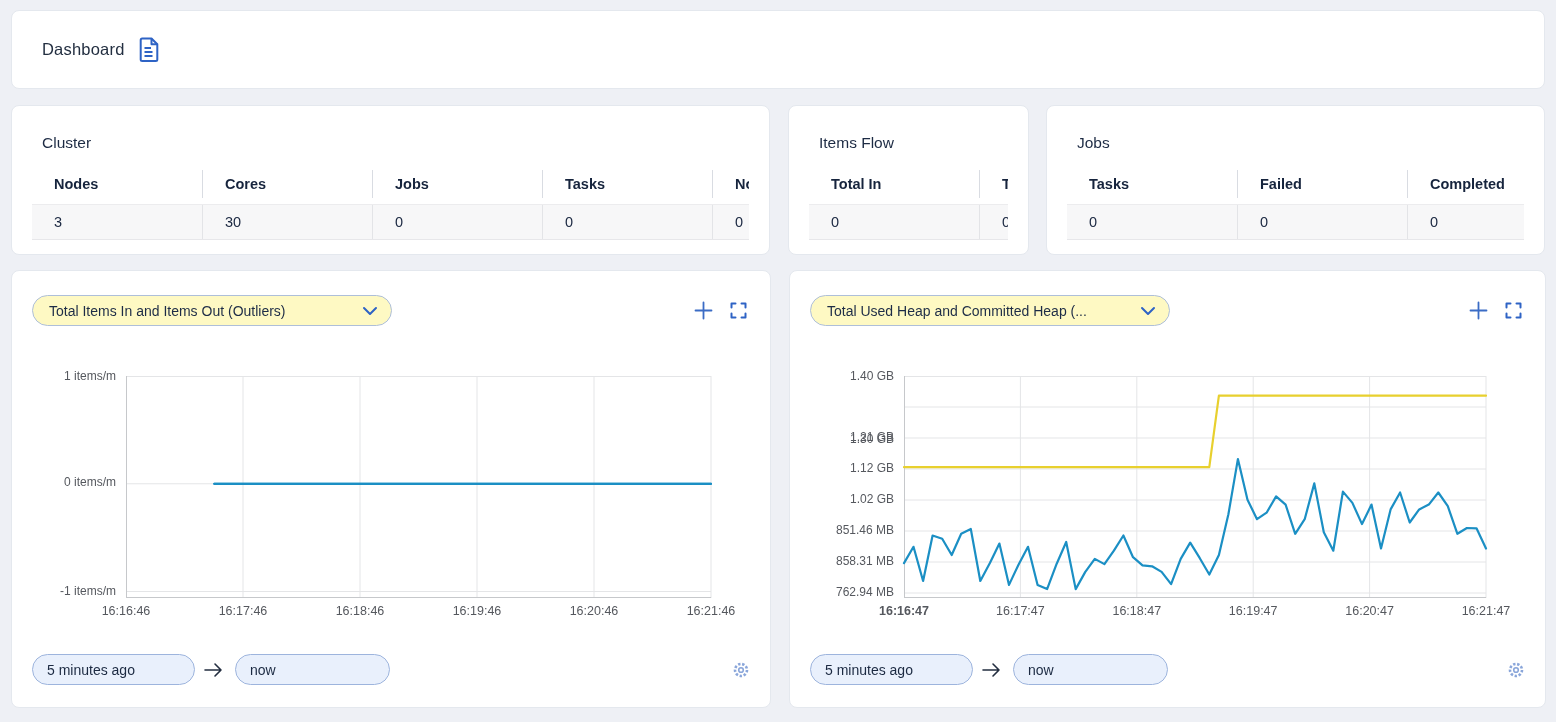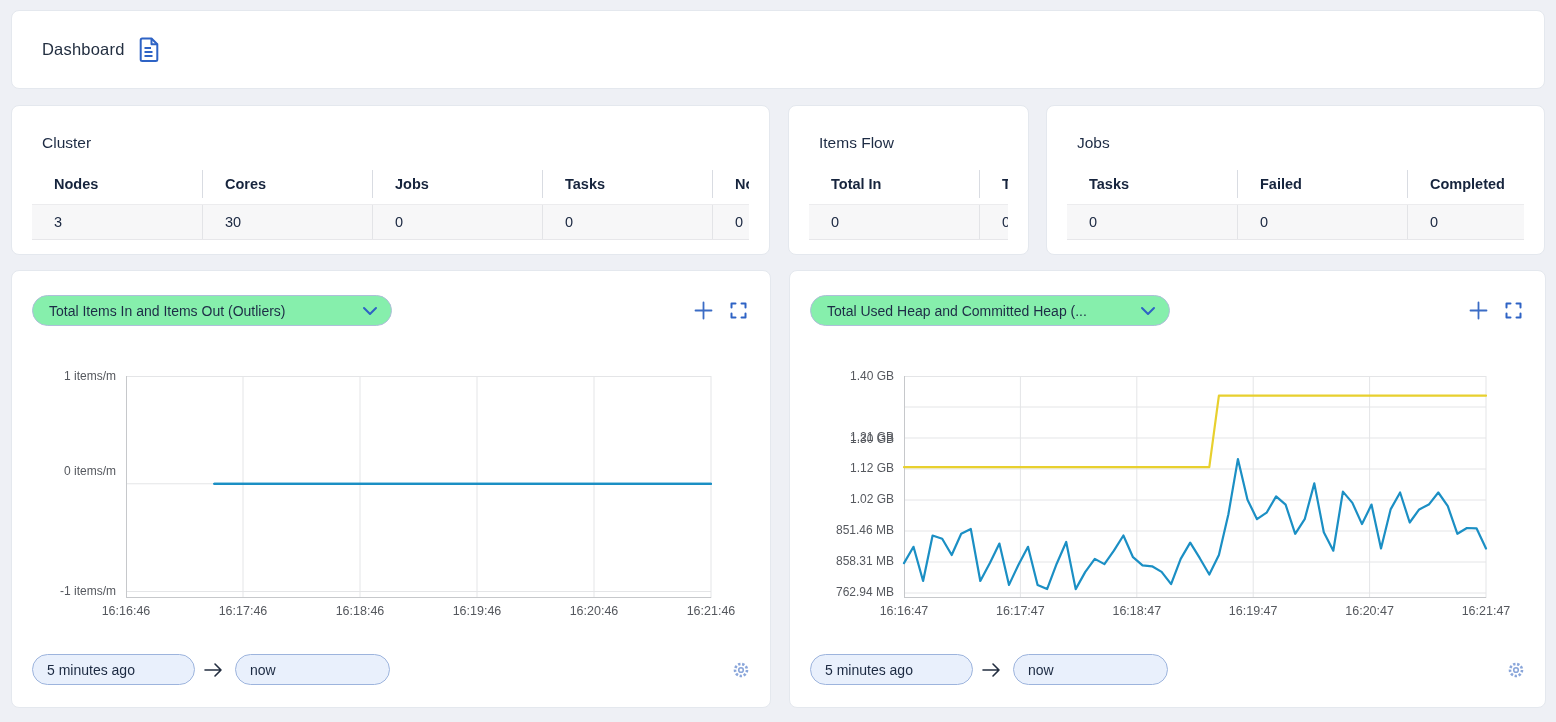--- a/index.html
+++ b/index.html
@@ -15,21 +15,21 @@
   .stat-head, .stat-row { display:flex; }
   .stat-cell { width:170px; flex:0 0 170px; padding:6px 0 6px 22px; font-size:14.5px; color:#16243d; }
   .stat-head .stat-cell { font-weight:bold; border-left:1px solid #d9dce2; }
   .stat-head .stat-cell:first-child { border-left:none; }
   .stat-row { background:#f7f7f8; border-top:1px solid #ececee; border-bottom:1px solid #e7e7ea; margin-top:6px; }
   .stat-row .stat-cell { padding-top:9px; padding-bottom:9px; color:#1a2740; border-left:1px solid #e3e4e7; }
   .stat-row .stat-cell:first-child { border-left:none; }
   
   .panel { top:270px; height:438px; padding:24px 20px 0 20px; }
   .panel-head { display:flex; align-items:center; }
-  .selector { width:360px; height:31px; background:#86efac; border:1px solid #aebfd9; border-radius:16px;
+  .selector { width:360px; height:31px; background:#fef9c3; border:1px solid #aebfd9; border-radius:16px;
               display:flex; align-items:center; justify-content:space-between; padding:0 13px 0 16px;
               font-family:inherit; font-size:14px; color:#1d2c46; cursor:pointer; overflow:hidden; white-space:nowrap; }
   .selector span { overflow:hidden; text-overflow:clip; }
   .head-icons { margin-left:auto; display:flex; align-items:center; gap:17px; padding-right:3px; }
   .icon-btn { background:none; border:none; cursor:pointer; display:flex; align-items:center; padding:0; }
   
   .chart { display:flex; margin:50px 39px 0 0; }
   .ylab { width:94px; flex:0 0 94px; position:relative; height:222px; }
   .ytick { position:absolute; right:10px; font-size:12px; color:#55585e; white-space:nowrap; }
   .plotwrap { flex:1; }
@@ -128,21 +128,21 @@
       <button class="icon-btn">
         <svg width="17" height="17" viewBox="0 0 17 17" fill="none">
           <path d="M1.5 5.5 V1.5 H5.5 M11.5 1.5 H15.5 V5.5 M15.5 11.5 V15.5 H11.5 M5.5 15.5 H1.5 V11.5" stroke="#2e63c5" stroke-width="2" stroke-linecap="round" stroke-linejoin="round"></path>
         </svg>
       </button>
     </div>
   </div>
   <div class="chart">
     <div class="ylab">
         <div class="ytick" style="top: -7.5px;">1 items/m</div>
-        <div class="ytick" style="top: 88px; margin-left: 41px;">0 items/m</div>
+        <div class="ytick" style="top: 99px; margin-left: 41px;">0 items/m</div>
         <div class="ytick" style="top: 207.534px;">-1 items/m</div>
       </div>
     <div class="plotwrap">
       <svg class="plot">
           <line x1="0" y1="0.5" x2="585" y2="0.5" stroke="#e4e5e7" stroke-width="1"></line>
           <line x1="0" y1="107.76699029126213" x2="585" y2="107.76699029126213" stroke="#e4e5e7" stroke-width="1"></line>
           <line x1="0" y1="215.53398058252426" x2="585" y2="215.53398058252426" stroke="#e4e5e7" stroke-width="1"></line>
           <line x1="117" y1="0" x2="117" y2="222" stroke="#e4e5e7" stroke-width="1"></line>
           <line x1="234" y1="0" x2="234" y2="222" stroke="#e4e5e7" stroke-width="1"></line>
           <line x1="351" y1="0" x2="351" y2="222" stroke="#e4e5e7" stroke-width="1"></line>
@@ -226,21 +226,21 @@
           <line x1="232.8" y1="0" x2="232.8" y2="222" stroke="#e4e5e7" stroke-width="1"></line>
           <line x1="349.2" y1="0" x2="349.2" y2="222" stroke="#e4e5e7" stroke-width="1"></line>
           <line x1="465.6" y1="0" x2="465.6" y2="222" stroke="#e4e5e7" stroke-width="1"></line>
           <line x1="582" y1="0" x2="582" y2="222" stroke="#e4e5e7" stroke-width="1"></line>
           <line x1="0.5" y1="0" x2="0.5" y2="222" stroke="#c6c8cb" stroke-width="1"></line>
           <line x1="0" y1="221.5" x2="582" y2="221.5" stroke="#c6c8cb" stroke-width="1"></line>
           <polyline points="0.0,91.2 9.5,91.2 19.1,91.2 28.6,91.2 38.2,91.2 47.7,91.2 57.2,91.2 66.8,91.2 76.3,91.2 85.9,91.2 95.4,91.2 105.0,91.2 114.5,91.2 124.0,91.2 133.6,91.2 143.1,91.2 152.7,91.2 162.2,91.2 171.7,91.2 181.3,91.2 190.8,91.2 200.4,91.2 209.9,91.2 219.4,91.2 229.0,91.2 238.5,91.2 248.1,91.2 257.6,91.2 267.1,91.2 276.7,91.2 286.2,91.2 295.8,91.2 305.3,91.2 314.9,19.7 324.4,19.7 333.9,19.7 343.5,19.7 353.0,19.7 362.6,19.7 372.1,19.7 381.6,19.7 391.2,19.7 400.7,19.7 410.3,19.7 419.8,19.7 429.3,19.7 438.9,19.7 448.4,19.7 458.0,19.7 467.5,19.7 477.0,19.7 486.6,19.7 496.1,19.7 505.7,19.7 515.2,19.7 524.8,19.7 534.3,19.7 543.8,19.7 553.4,19.7 562.9,19.7 572.5,19.7 582.0,19.7" fill="none" stroke="#e8d02e" stroke-width="2.2" stroke-linejoin="round" stroke-linecap="round"></polyline>
           <polyline points="0.0,187.1 9.5,170.8 19.1,205.0 28.6,159.5 38.2,162.7 47.7,179.0 57.2,157.8 66.8,153.0 76.3,205.0 85.9,187.1 95.4,167.6 105.0,208.9 114.5,188.7 124.0,170.8 133.6,208.9 143.1,213.1 152.7,187.7 162.2,166.0 171.7,213.1 181.3,195.9 190.8,182.9 200.4,188.1 209.9,174.7 219.4,159.5 229.0,181.2 238.5,189.4 248.1,190.3 257.6,195.9 267.1,208.2 276.7,182.9 286.2,166.6 295.8,182.2 305.3,198.5 314.9,179.0 324.4,138.3 333.9,83.1 343.5,123.7 353.0,143.2 362.6,136.7 372.1,120.4 381.6,128.6 391.2,157.8 400.7,143.2 410.3,107.4 419.8,156.2 429.3,174.7 438.9,115.6 448.4,126.9 458.0,148.1 467.5,128.6 477.0,172.5 486.6,133.4 496.1,116.5 505.7,146.5 515.2,133.4 524.8,128.6 534.3,116.5 543.8,130.2 553.4,157.8 562.9,152.0 572.5,152.3 582.0,172.5" fill="none" stroke="#1b8fc4" stroke-width="2.2" stroke-linejoin="round" stroke-linecap="round"></polyline>
         </svg>
       <div class="xlab">
-          <div class="xtick" style="left: 0%;">16:16:47</div>
+          <div class="xtick" style="left: 0%; font-weight: bold;">16:16:47</div>
           <div class="xtick" style="left: 20%;">16:17:47</div>
           <div class="xtick" style="left: 40%;">16:18:47</div>
           <div class="xtick" style="left: 60%;">16:19:47</div>
           <div class="xtick" style="left: 80%;">16:20:47</div>
           <div class="xtick" style="left: 100%;">16:21:47</div>
         </div>
     </div>
   </div>
   <div class="panel-foot">
     <input class="time-input time-from" value="5 minutes ago" style="">

